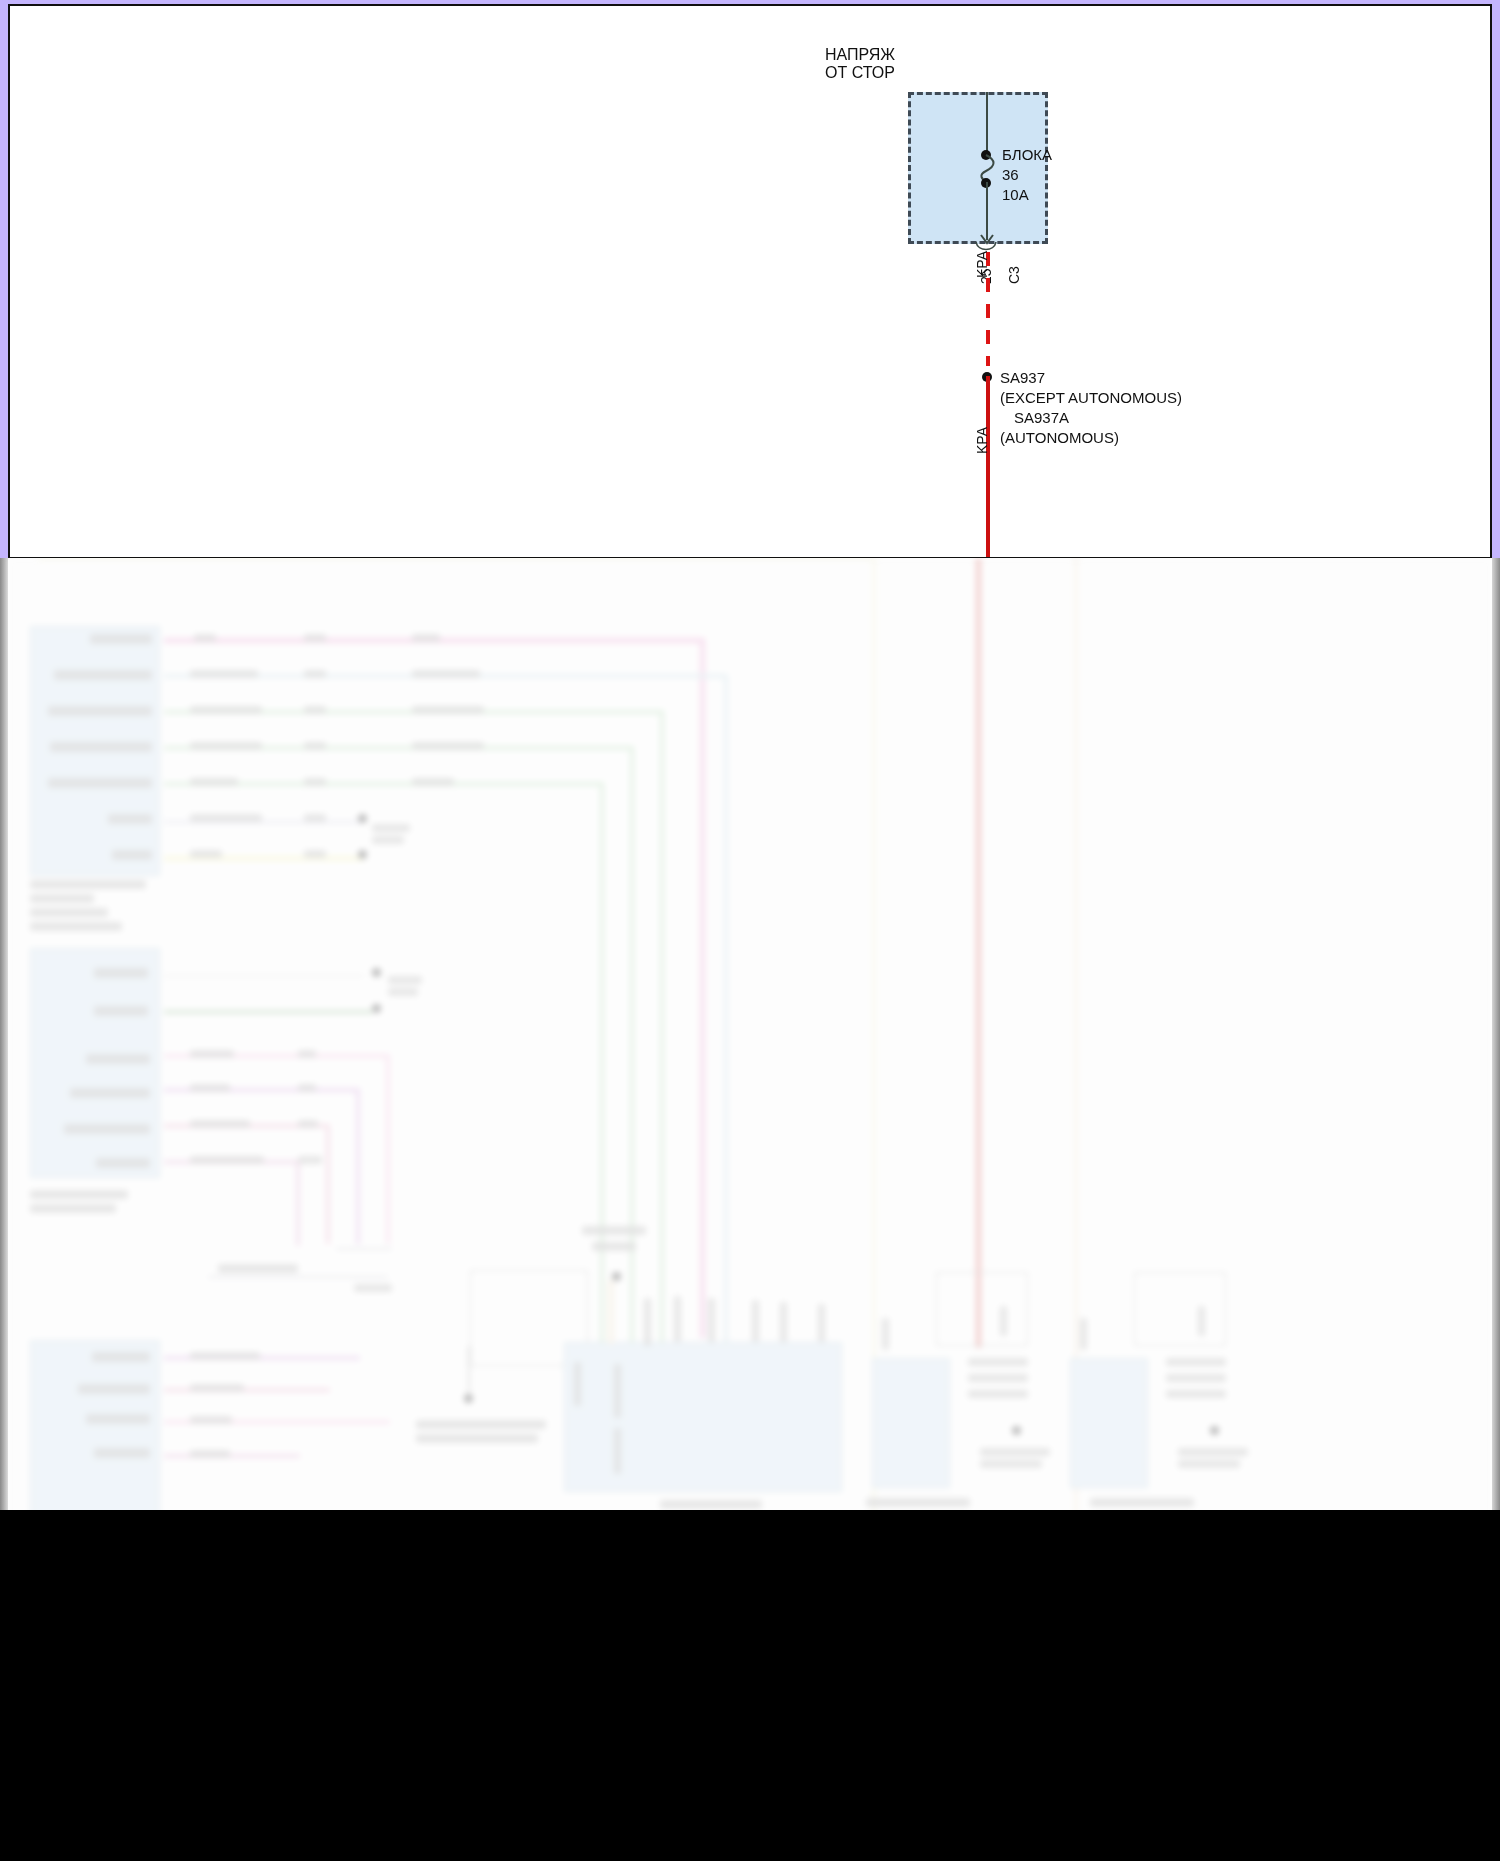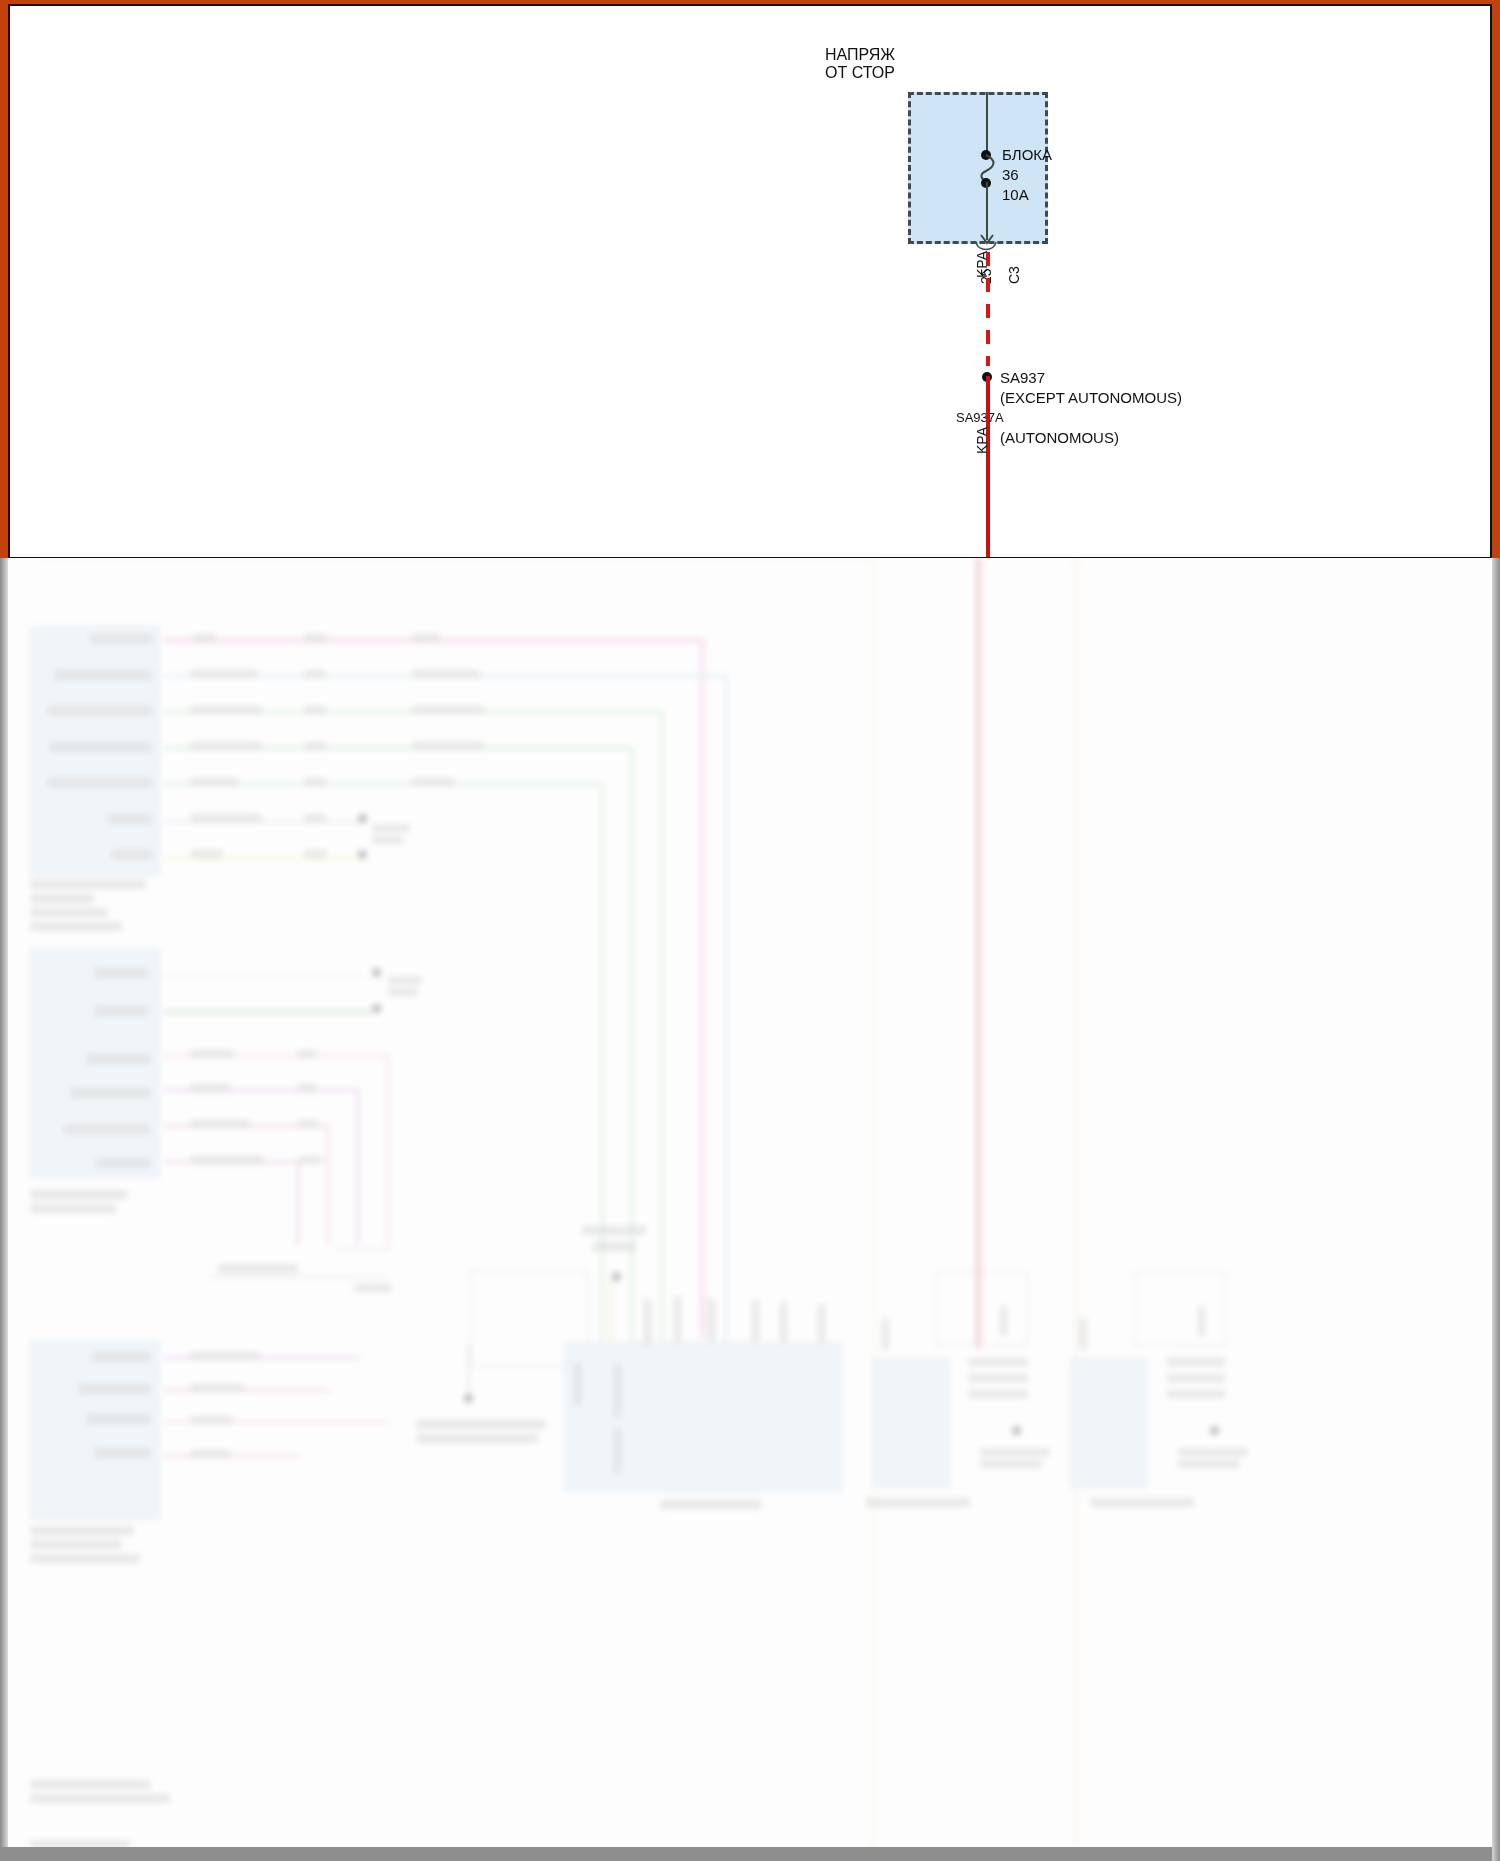--- a/index.html
+++ b/index.html
@@ -1,22 +1,22 @@
 <!DOCTYPE html>
 <html><head>
 <meta charset="utf-8">
 <title>Wiring Diagram</title>
 <style>
   html,body{margin:0;padding:0;background:#000;}
   body{font-family:"Liberation Sans", sans-serif;}
 
   #page{
     position:relative;
-    width:1500px;height:1861px;
-    background:#c2410c;
+    width:1500px;height:1510px;
+    background:#c4b5fd;
     overflow:hidden;
   }
 
   
   #top-panel{
     position:absolute;left:8px;top:4px;
     width:1484px;height:555px;
     background:#ffffff;
     border:2px solid #101010;
     box-sizing:border-box;
@@ -114,21 +114,21 @@
     <div class="vlbl" style="left:996px;top:278px;font-size:14px;">C3</div>
 
     <div class="redwire dashed" style="left:976px;top:246px;height:114px;"></div>
 
     <div class="vlbl" style="left:964px;top:272px;font-size:14px;">KPA</div>
 
     <div class="dot" style="left:972px;top:366px;"></div>
 
     <div class="lbl" style="left:990px;top:363px;font-size:15px;">SA937</div>
     <div class="lbl" style="left:990px;top:383px;font-size:15px;">(EXCEPT AUTONOMOUS)</div>
-    <div class="lbl" style="left:946px;top:403px;font-size:13px;">SA937A</div>
+    <div class="lbl" style="left:1004px;top:403px;font-size:15px;">SA937A</div>
     <div class="lbl" style="left:990px;top:423px;font-size:15px;">(AUTONOMOUS)</div>
 
     <div class="redwire" style="left:976px;top:370px;height:185px;background:#cc1010;"></div>
 
     <div class="vlbl" style="left:964px;top:448px;font-size:14px;">KPA</div>
 
   </div>
 
   <div id="bottom-panel">
     <div id="bottom-inner">

